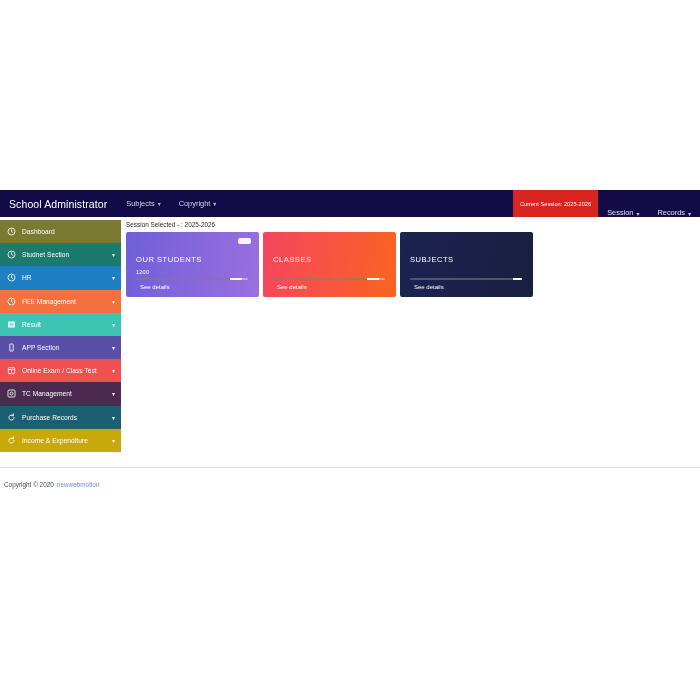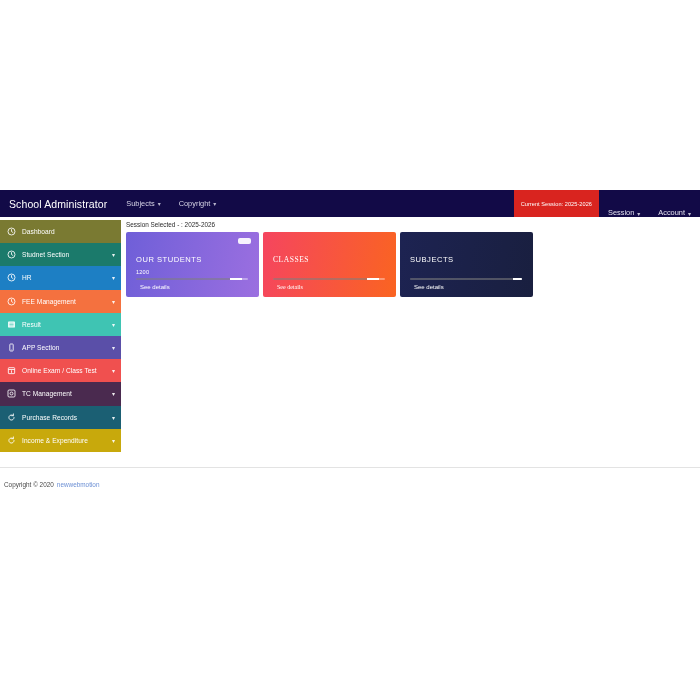--- a/index.html
+++ b/index.html
@@ -212,21 +212,21 @@
     <div class="nav-spacer"></div>
 
     <div class="session-badge">Current Session: 2025-2026</div>
 
     <div class="nav-right">
       <span>Session</span>
       <span class="caret">▾</span>
     </div>
 
     <div class="nav-right">
-      <span>Account</span>
+      <span>Records</span>
       <span class="caret">▾</span>
     </div>
   </div>
 
   <div class="sidebar" id="sidebar">
       <div class="side-item" style="background: rgb(122, 122, 50);">
         <span class="side-ico">
           <svg viewBox="0 0 16 16">
             <circle cx="8" cy="8" r="6.2" fill="none" stroke="#ffffff" stroke-width="1.5"></circle>
             <path d="M8 4.6V8l2.4 1.6" fill="none" stroke="#ffffff" stroke-width="1.5" stroke-linecap="round"></path>
@@ -333,21 +333,21 @@
         <div class="card" style="background: linear-gradient(100deg, rgb(111, 95, 216) 0%, rgb(155, 111, 224) 100%);">
           <div class="card-badge"></div>
           <div class="card-title">OUR STUDENTS</div>
           <div class="card-count">1200</div>
           <div class="card-bar">
             <div class="fill" style="width: 85%;"></div>
             <div class="knob" style="left: calc(85% - 1px);"></div>
           </div>
           <a class="card-link" href="#">See details</a>
         </div>
-        <div class="card" style="background: linear-gradient(100deg, rgb(245, 69, 95) 0%, rgb(250, 100, 33) 100%); font-family: Liberation Serif, serif;">
+        <div class="card" style="background: linear-gradient(100deg, rgb(245, 69, 95) 0%, rgb(250, 100, 33) 100%);">
           <div class="card-title">CLASSES</div>
           <div class="card-count"></div>
           <div class="card-bar">
             <div class="fill" style="width: 85%;"></div>
             <div class="knob" style="left: calc(85% - 1px);"></div>
           </div>
           <a class="card-link" href="#">See details</a>
         </div>
         <div class="card" style="background: linear-gradient(100deg, rgb(29, 35, 82) 0%, rgb(25, 31, 63) 100%);">
           <div class="card-title">SUBJECTS</div>

